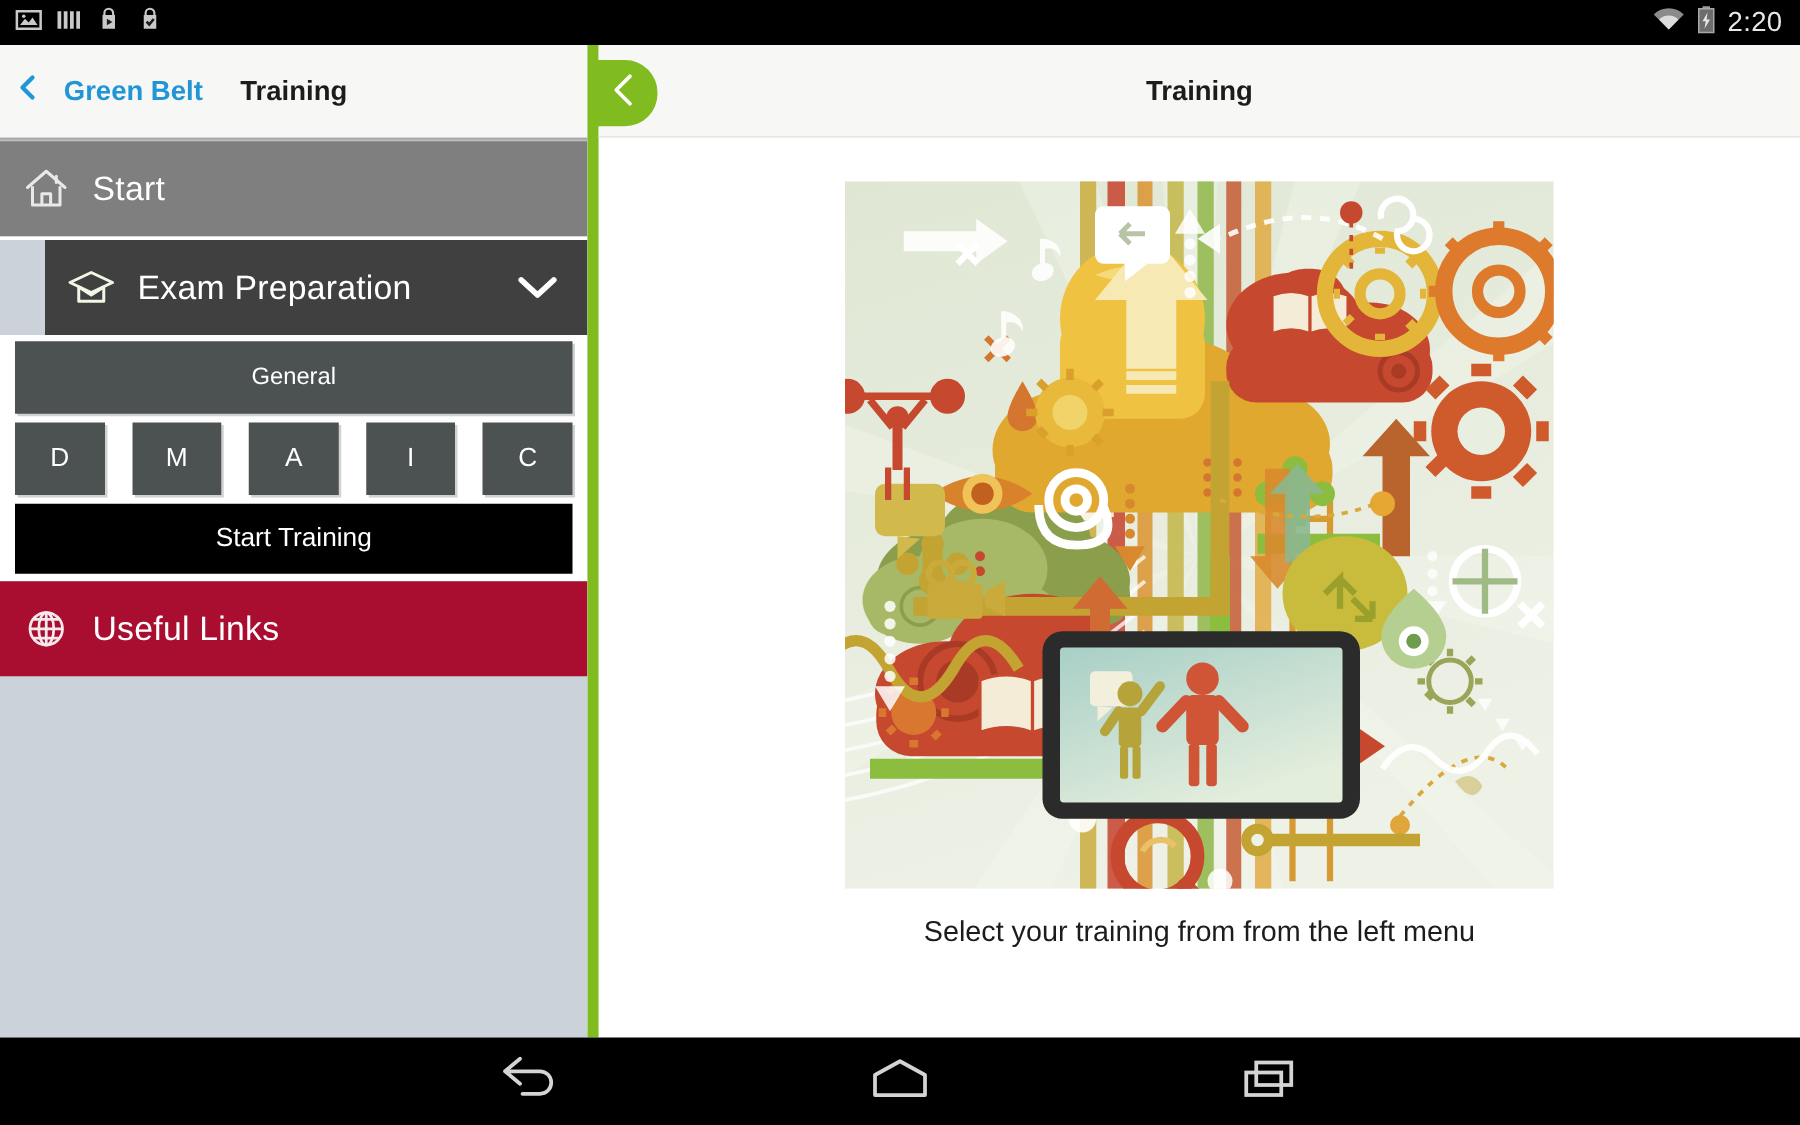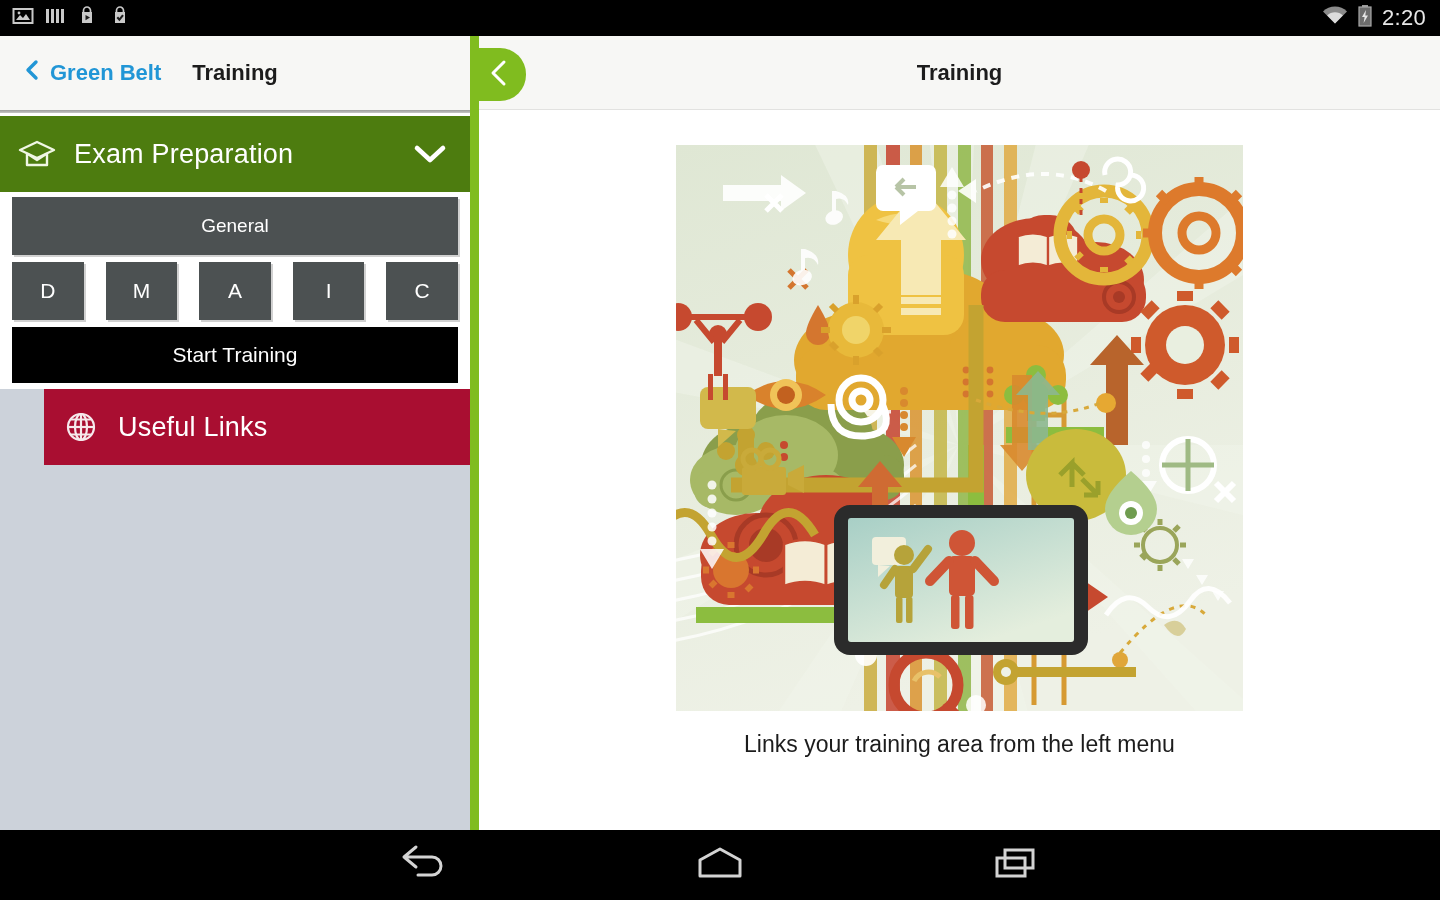--- a/index.html
+++ b/index.html
@@ -31,41 +31,41 @@
   
   .left-panel {
     position: absolute; left: 0; top: 36px; width: 470px; height: 794px;
     background: #ccd2da; overflow: hidden;
   }
   .left-header {
     height: 74px; background: #f7f7f5; display: flex; align-items: center;
     position: relative;
   }
   .back-link {
-    display: flex; align-items: center; gap: 10px;
-    padding-left: 24px; color: #2196d6; font-size: 22px; font-weight: bold;
+    display: flex; align-items: center; gap: 21px;
+    padding-left: 14px; color: #2196d6; font-size: 22px; font-weight: bold;
     cursor: pointer;
   }
   .back-chevron-small { display: block; }
   .left-header-title {
     position: absolute; left: 0; right: 0; text-align: center;
     font-size: 22px; font-weight: bold; color: #1c1c1c; pointer-events: none;
   }
   .hdr-shadow {
     height: 3px;
     background: linear-gradient(to bottom, #9b9b9b, #c6c6c6);
   }
 
   .menu-row {
     height: 76px; display: flex; align-items: center; position: relative;
     cursor: pointer;
   }
   .menu-row.start   { background: #7f7f7f; }
-  .menu-row.exam    { background: #4d7c0f; }
-  .menu-row.links   { background: #a90e31; margin-left: 44px; }
+  .menu-row.exam    { background: #404040; margin-left: 36px; }
+  .menu-row.links   { background: #a90e31; }
   .menu-icon {
     width: 74px; display: flex; align-items: center; justify-content: center;
     flex: 0 0 74px;
   }
   .menu-label {
     font-size: 27px; color: #ffffff; font-weight: normal; letter-spacing: .2px;
   }
   .menu-chevron { margin-left: auto; padding-right: 22px; display: flex; }
   .row-sep { height: 3px; background: #ffffff; }
 
@@ -197,20 +197,31 @@
           <svg width="16" height="22" viewBox="0 0 16 22">
             <path d="M12 3 L4 11 L12 19" fill="none" stroke="#2196d6" stroke-width="3.4" stroke-linecap="round" stroke-linejoin="round"></path>
           </svg>
         </span>
         <span>Green Belt</span>
       </div>
       <div class="left-header-title">Training</div>
     </div>
     <div class="hdr-shadow"></div>
 
+    <div class="menu-row start">
+      <span class="menu-icon">
+        <svg width="42" height="42" viewBox="0 0 42 42">
+          <path d="M6 20 L21 7 L36 20" fill="none" stroke="#e9e9e9" stroke-width="2.4" stroke-linecap="round" stroke-linejoin="round"></path>
+          <path d="M10 19 V34 H32 V19" fill="none" stroke="#e9e9e9" stroke-width="2.4" stroke-linejoin="round"></path>
+          <path d="M17.5 34 V25 h7 v9" fill="none" stroke="#e9e9e9" stroke-width="2.4" stroke-linejoin="round"></path>
+          <path d="M29 11 v5" fill="none" stroke="#e9e9e9" stroke-width="2.4" stroke-linecap="round"></path>
+        </svg>
+      </span>
+      <span class="menu-label">Start</span>
+    </div>
     <div class="row-sep"></div>
 
     <div class="menu-row exam">
       <span class="menu-icon">
         <svg width="42" height="42" viewBox="0 0 42 42">
           <path d="M21 9 L38 17 L21 25 L4 17 Z" fill="none" stroke="#f0f7e4" stroke-width="2.4" stroke-linejoin="round"></path>
           <path d="M11 20.5 V32 H31 V20.5" fill="none" stroke="#f0f7e4" stroke-width="2.4" stroke-linejoin="round"></path>
           <path d="M11 20.5 L21 27 L31 20.5" fill="none" stroke="#f0f7e4" stroke-width="2.4" stroke-linejoin="round"></path>
         </svg>
       </span>
@@ -667,21 +678,21 @@
                 <rect x="-13" y="-11" width="26" height="40" rx="5"></rect>
                 <rect x="-11" y="28" width="8.5" height="34" rx="3"></rect>
                 <rect x="3" y="28" width="8.5" height="34" rx="3"></rect>
                 <path d="M-13 -6 L-32 14" stroke="#cf5536" stroke-width="10" stroke-linecap="round"></path>
                 <path d="M13 -6 L32 14" stroke="#cf5536" stroke-width="10" stroke-linecap="round"></path>
               </g>
             </g>
           </g>
         </svg>
       </div>
-      <div class="caption">Links your training area from the left menu</div>
+      <div class="caption">Select your training from from the left menu</div>
     </div>
   </div>
 
   <div class="navbar">
     <div class="nav-btn">
       <span>
         <svg width="52" height="38" viewBox="0 0 52 38">
           <path d="M6 13 L18 3 M6 13 L18 23 M6 13 H34 a9 9 0 0 1 0 18 H20" fill="none" stroke="#d4d4d4" stroke-width="3" stroke-linecap="round" stroke-linejoin="round"></path>
         </svg>
       </span>

